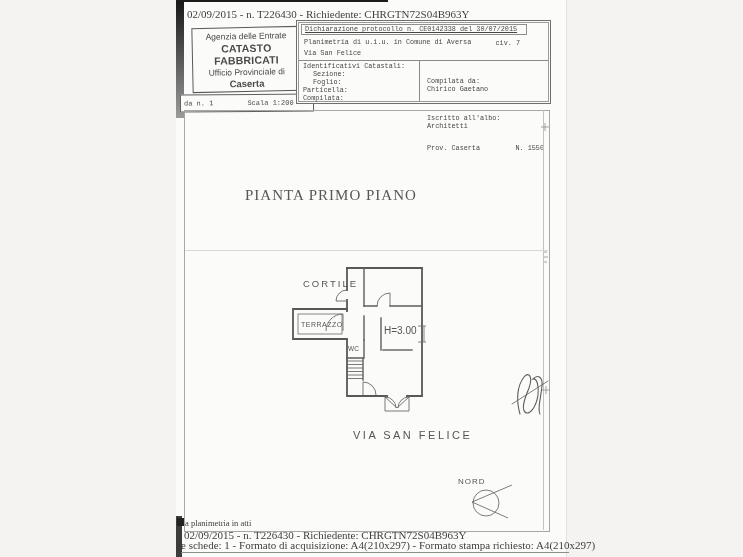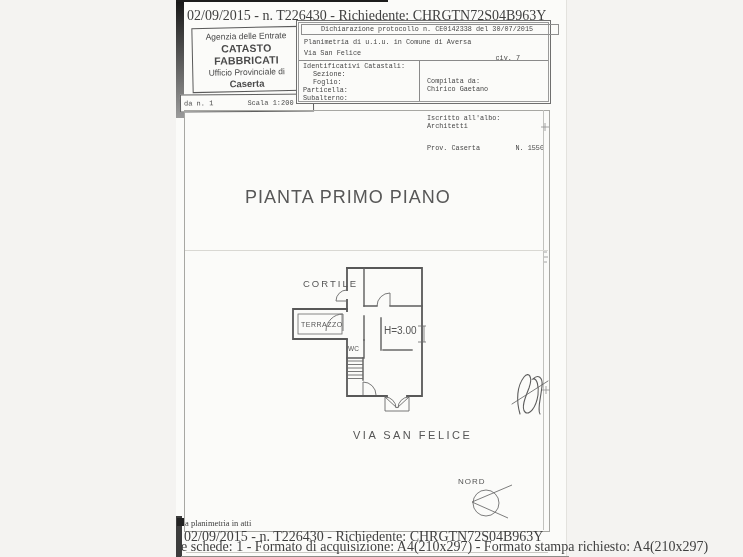--- a/index.html
+++ b/index.html
@@ -4,50 +4,50 @@
 <style>
   html,body{margin:0;padding:0;}
   body{width:743px;height:557px;background:#f4f3f1;font-family:"Liberation Serif",serif;overflow:hidden;}
   .stage{position:relative;width:743px;height:557px;}
   .paper{position:absolute;left:176px;top:0;width:390px;height:557px;background:#fbfbf9;}
   .paper-edge-r{position:absolute;left:566px;top:0;width:1px;height:557px;background:#e3e2de;}
   .scan-strip-top{position:absolute;left:176px;top:0;width:8px;height:118px;background:linear-gradient(#161616,#9a9a9a);}
   .scan-strip-bottom{position:absolute;left:176px;top:516px;width:6px;height:41px;background:#3c3c3c;}
   .scan-edge-top{position:absolute;left:176px;top:0;width:212px;height:2px;background:#1c1c1c;}
   .blob{position:absolute;left:177px;top:518px;width:7px;height:8px;background:#222;}
-  .serif-sm{font-family:"Liberation Serif",serif;font-size:14px;color:#3f3f3f;white-space:nowrap;}
+  .serif-sm{font-family:"Liberation Serif",serif;font-size:11px;color:#3f3f3f;white-space:nowrap;}
   .mono{font-family:"Liberation Mono","DejaVu Sans Mono",monospace;color:#474747;}
   .top-line{position:absolute;left:187px;top:8px;}
   
   .agency{position:absolute;left:192px;top:27px;width:107px;height:63px;border:1.5px solid #5a5a5a;transform:rotate(-1.2deg);text-align:center;font-family:"Liberation Sans",sans-serif;color:#4a4a4a;display:flex;flex-direction:column;justify-content:center;gap:1px;background:#fbfbf9;}
   .agency .l1,.agency .l3{font-size:8.5px;}
   .agency .l2{font-size:10.5px;font-weight:700;letter-spacing:.2px;}
   .agency .l4{font-size:9.5px;font-weight:700;}
   .scalebox{position:absolute;left:180px;top:94px;width:132px;height:16px;border:1px solid #5f5f5f;transform:rotate(-0.5deg);font-size:7px;display:flex;align-items:center;background:#fbfbf9;}
   .scalebox .sheet{margin-left:3px;}
   .scalebox .scale{margin-left:34px;}
   
   .hbox-outer{position:absolute;left:296px;top:20px;width:253px;height:82px;border:1px solid #6f6f6f;background:#fbfbf9;}
   .hbox-inner{position:absolute;left:1px;top:1px;right:1px;bottom:1px;border:1px solid #9a9a9a;font-size:6.8px;line-height:8px;}
   .decl{position:absolute;left:0;top:0;right:0;height:37px;border-bottom:1px solid #8a8a8a;}
-  .decl-row1{position:absolute;left:2px;top:1px;width:218px;border:1px solid #8f8f8f;padding:0 19px;height:9px;line-height:9px;}
+  .decl-row1{position:absolute;left:2px;top:1px;width:218px;border:1px solid #8f8f8f;padding:0 3px;height:9px;line-height:9px;text-decoration:underline;}
   .decl-row2{position:absolute;left:5px;top:15px;}
   .decl-row3{position:absolute;left:5px;top:26px;}
-  .decl-civ{position:absolute;right:28px;top:31px;}
+  .decl-civ{position:absolute;right:28px;top:16px;}
   .sec2{position:absolute;left:0;top:37px;right:0;bottom:0;}
   .cad{position:absolute;left:0;top:0;width:121px;bottom:0;border-right:1px solid #8a8a8a;padding:2px 0 0 4px;box-sizing:border-box;}
   .cad .ind{padding-left:10px;}
   .comp{position:absolute;left:122px;top:0;right:0;bottom:0;padding:17px 4px 0 6px;box-sizing:border-box;}
   .comp .prov-row{display:flex;justify-content:space-between;margin-top:14px;}
   
   .plan-area{position:absolute;left:184px;top:110px;width:364px;height:420px;border:1px solid #a7a7a3;}
   .inner-right{position:absolute;left:543px;top:110px;width:1px;height:420px;background:#c2c2be;}
   .fold{position:absolute;left:185px;top:250px;width:363px;height:1px;background:#d9d8d3;}
   .bottom-rule{position:absolute;left:186px;top:552px;width:362px;height:1px;background:#c9c8c3;}
-  .plan-title{position:absolute;left:245px;top:187px;font-family:Liberation Sans, sans-serif;font-size:18px;letter-spacing:1px;color:#575757;}
+  .plan-title{position:absolute;left:245px;top:187px;font-family:Liberation Serif, serif;font-size:15px;letter-spacing:1px;color:#575757;}
   svg.overlay{position:absolute;left:0;top:0;width:743px;height:557px;}
   .foot-note{position:absolute;left:185px;top:518px;font-size:8.5px;text-align:right;}
   .foot-1{position:absolute;left:184px;top:529px;}
   .foot-2{position:absolute;left:181px;top:539px;width:388px;border-bottom:1px solid #8d8d89;padding-bottom:1px;}
 </style>
 </head>
 <body>
 
 <div class="stage">
 
@@ -79,21 +79,21 @@
         <div class="decl-row2">Planimetria di u.i.u. in Comune di Aversa</div>
         <div class="decl-row3">Via San Felice</div>
         <div class="decl-civ">civ. 7</div>
       </div>
       <div class="sec2">
         <div class="cad">
           <div>Identificativi Catastali:</div>
           <div class="ind">Sezione:</div>
           <div class="ind">Foglio:</div>
           <div>Particella:</div>
-          <div>Subalterno:</div>
+          <div>Compilata:</div>
         </div>
         <div class="comp">
           <div>Compilata da:</div>
           <div>Chirico Gaetano</div>
           <div style="margin-top:21px;">Iscritto all'albo:</div>
           <div>Architetti</div>
           <div class="prov-row">
             <span>Prov. Caserta</span>
             <span>N. 1550</span>
           </div>

